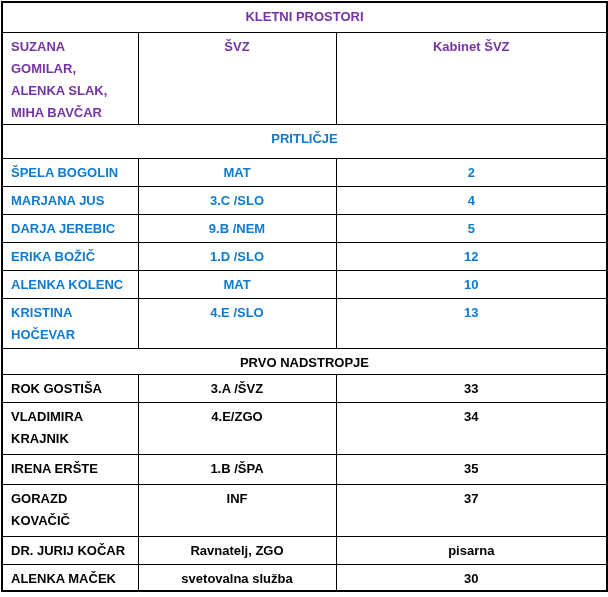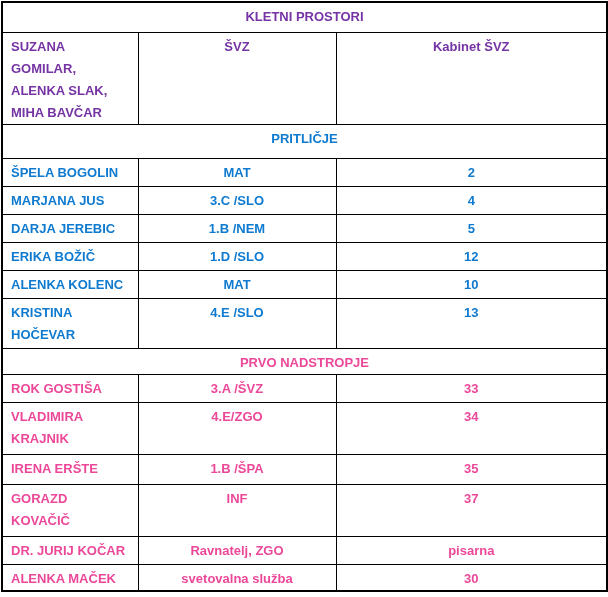--- a/index.html
+++ b/index.html
@@ -98,42 +98,42 @@
         <td class="mid-cell">MAT</td>
         <td class="room-cell">2</td>
       </tr>
       <tr class="r-single">
         <td class="name-cell">MARJANA JUS</td>
         <td class="mid-cell">3.C /SLO</td>
         <td class="room-cell">4</td>
       </tr>
       <tr class="r-single">
         <td class="name-cell">DARJA JEREBIC</td>
-        <td class="mid-cell">1.B /NEM</td>
+        <td class="mid-cell">9.B /NEM</td>
         <td class="room-cell">5</td>
       </tr>
       <tr class="r-single">
         <td class="name-cell">ERIKA BOŽIČ</td>
         <td class="mid-cell">1.D /SLO</td>
         <td class="room-cell">12</td>
       </tr>
       <tr class="r-single">
         <td class="name-cell">ALENKA KOLENC</td>
         <td class="mid-cell">MAT</td>
         <td class="room-cell">10</td>
       </tr>
       <tr class="r-dbl">
         <td class="name-cell">KRISTINA
 HOČEVAR</td>
         <td class="mid-cell">4.E /SLO</td>
         <td class="room-cell">13</td>
       </tr>
     </tbody>
 
-    <tbody style="color: #ec4899;">
+    <tbody style="color: #000000;">
       <tr class="h-row3">
         <td class="section-title" colspan="3">PRVO NADSTROPJE</td>
       </tr>
       <tr class="r-single">
         <td class="name-cell">ROK GOSTIŠA</td>
         <td class="mid-cell">3.A /ŠVZ</td>
         <td class="room-cell">33</td>
       </tr>
       <tr class="r-dbl-lg">
         <td class="name-cell">VLADIMIRA

